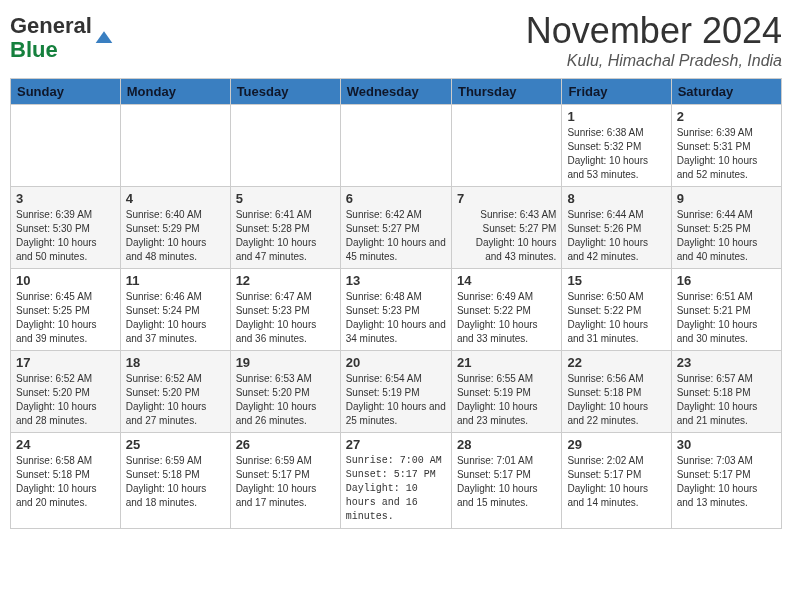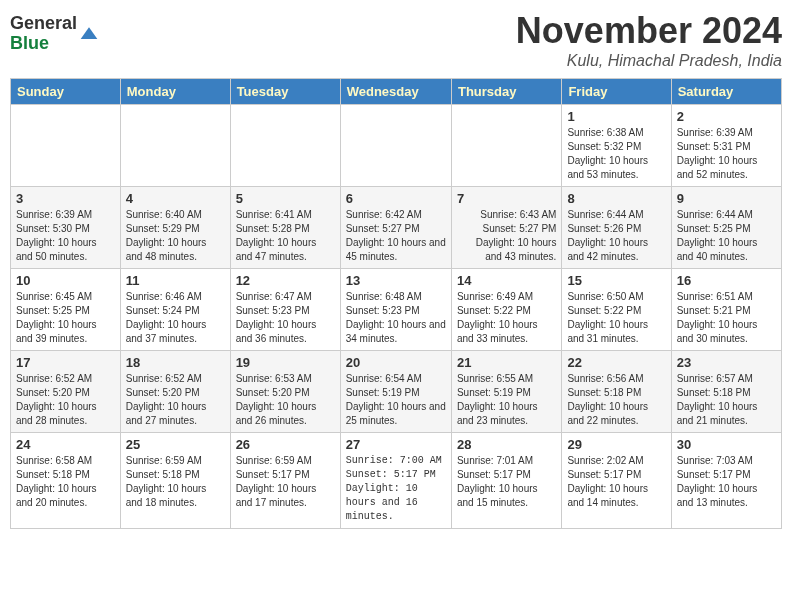--- a/index.html
+++ b/index.html
@@ -15,52 +15,52 @@
       align-items: flex-start;
       justify-content: space-between;
       margin-bottom: 8px;
     }
     .logo {
       display: flex;
       align-items: center;
       margin-top: 4px;
     }
     .logo-text {
-      font-size: 18px;
+      font-size: 22px;
       font-weight: bold;
       line-height: 1.1;
     }
     .logo-text span.general { color: #333; }
     .logo-text span.blue { color: #15803d; }
     .logo-icon {
       width: 20px;
       height: 20px;
       margin-left: 2px;
     }
     .title-block {
       text-align: right;
     }
     .month-title {
       font-size: 36px;
       color: #333;
-      font-weight: bold;
+      font-weight: normal;
     }
     .location {
       font-size: 16px;
       color: #555;
       font-style: italic;
     }
     .calendar {
       width: 100%;
       border-collapse: collapse;
       border: 1px solid #ccc;
     }
     .calendar th {
       background-color: #3a7fc1;
-      color: #fef9c3;
+      color: #0f172a;
       text-align: left;
       padding: 5px 6px;
       font-size: 13px;
       border: 1px solid #ccc;
     }
     .calendar td {
       border: 1px solid #ccc;
       vertical-align: top;
       padding: 4px 5px;
       width: 113px;

